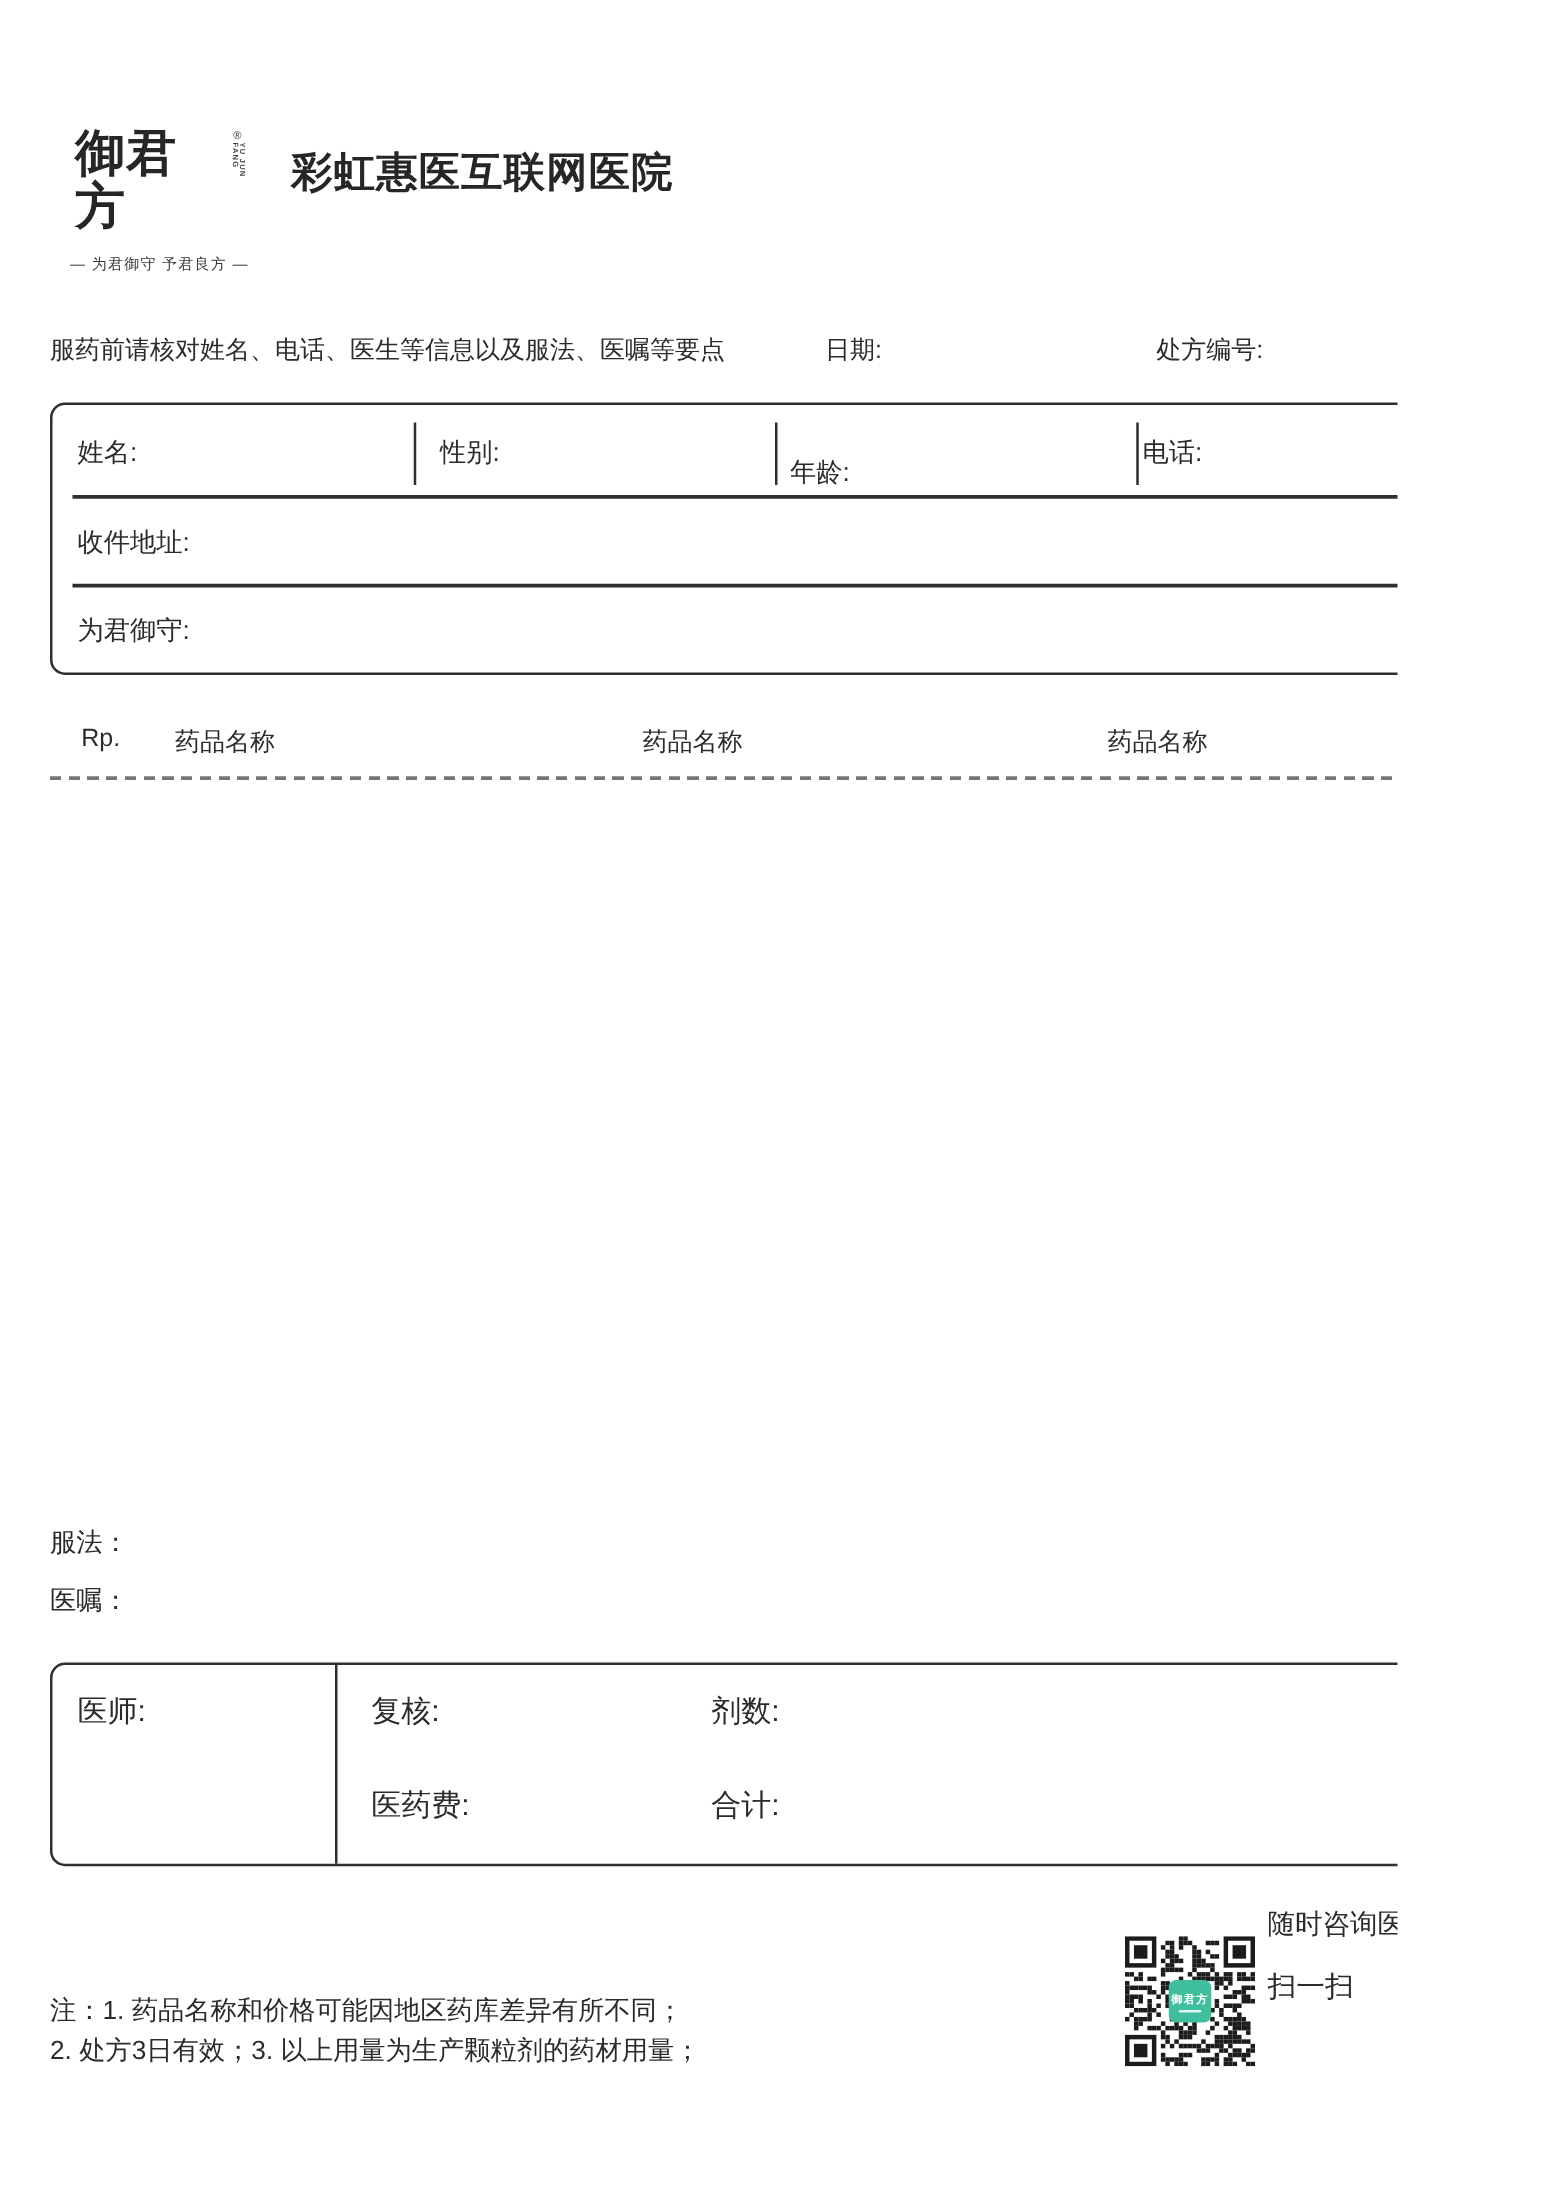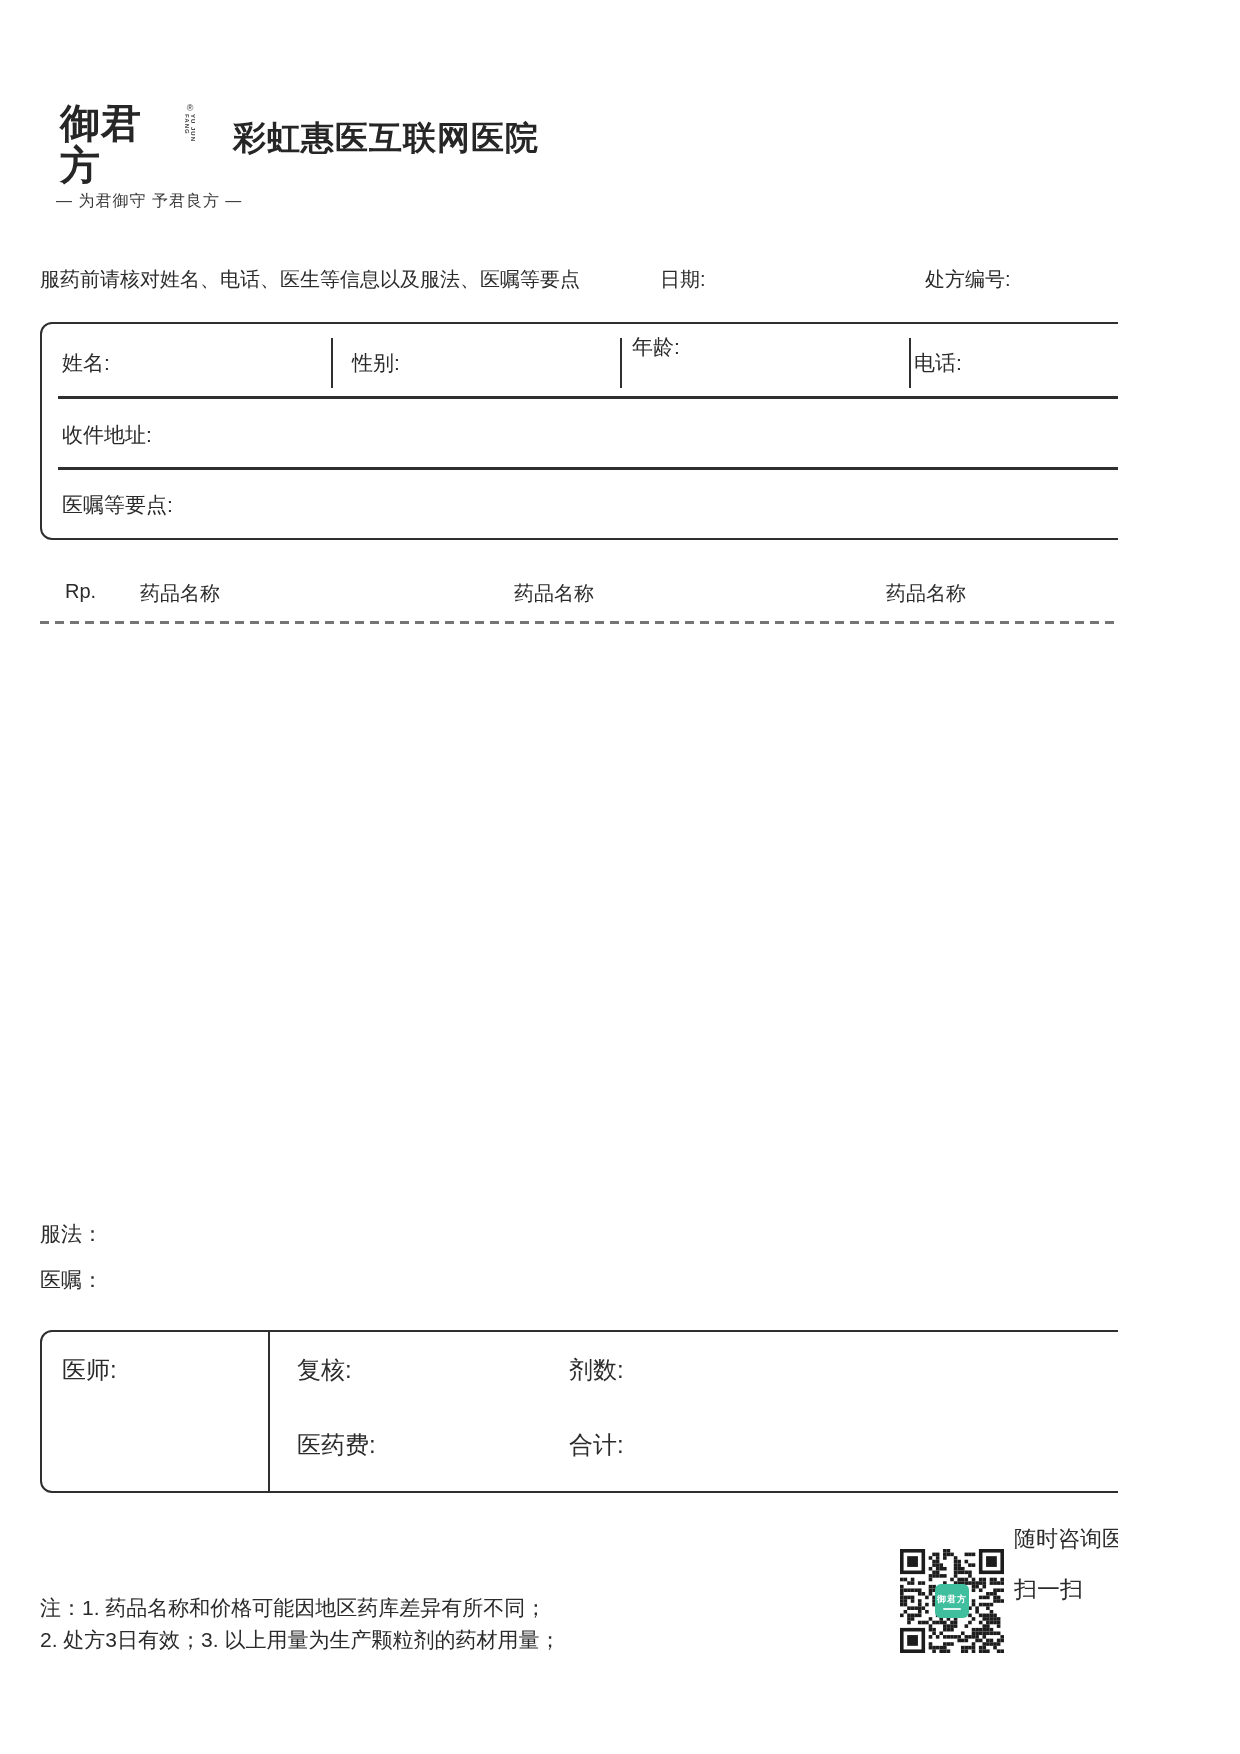--- a/index.html
+++ b/index.html
@@ -14,39 +14,39 @@
   .logo-text{
     font-family:"DejaVu Serif","Liberation Serif",serif;
     font-weight:bold;font-size:40px;line-height:42px;letter-spacing:1px;color:#262626;
   }
   .logo-side{display:flex;flex-direction:column;align-items:center;margin-left:2px;margin-top:2px;}
   .logo-reg{font-size:9px;line-height:9px;color:#333;}
   .logo-vertical{
     writing-mode:vertical-rl;font-size:6px;letter-spacing:1px;font-weight:bold;
     color:#444;height:34px;overflow:hidden;margin-top:1px;
   }
-  .logo-tagline{margin-top:5px;font-size:16px;letter-spacing:1px;color:#3a3a3a;text-align:center;white-space:nowrap;}
+  .logo-tagline{margin-top:17px;font-size:12px;letter-spacing:1px;color:#3a3a3a;text-align:center;white-space:nowrap;}
   .hospital-title{
     position:absolute;left:233px;top:116px;font-size:33px;font-weight:800;
     letter-spacing:1px;color:#262626;white-space:nowrap;
   }
   
   .notice-row{position:absolute;left:40px;top:266px;width:1158px;height:26px;font-size:20px;color:#2b2b2b;}
   .notice-text{position:absolute;left:0;top:0;white-space:nowrap;}
   .date-label{position:absolute;left:620px;top:0;}
   .rxno-label{position:absolute;left:885px;top:0;}
   
   .patient-box{
     position:absolute;left:40px;top:322px;width:1158px;height:218px;
     border:2.5px solid #2f2f2f;border-radius:12px;box-sizing:border-box;
   }
   .p-label{position:absolute;font-size:21px;line-height:22px;color:#2b2b2b;white-space:nowrap;}
   .p-name{left:20px;top:28px;}
   .p-gender{left:310px;top:28px;}
-  .p-age{left:590px;top:12px;}
+  .p-age{left:590px;top:44px;}
   .p-phone{left:872px;top:28px;}
   .p-vline{position:absolute;top:14px;height:50px;width:1.5px;background:#2f2f2f;}
   .p-vline.v1{left:289px;} .p-vline.v2{left:578px;} .p-vline.v3{left:867px;}
   .p-hline{position:absolute;left:16px;right:16px;height:3px;background:#2f2f2f;}
   .p-hline.h1{top:72px;} .p-hline.h2{top:143px;}
   .p-address{left:20px;top:100px;}
   .p-diagnosis{left:20px;top:170px;}
   
   .rp-row{position:absolute;left:40px;top:580px;width:1158px;height:24px;font-size:20px;}
   .rp-label{position:absolute;left:25px;top:0;}
@@ -114,21 +114,21 @@
     <span class="p-label p-name">姓名:</span>
     <span class="p-label p-gender">性别:</span>
     <span class="p-label p-age">年龄:</span>
     <span class="p-label p-phone">电话:</span>
     <span class="p-vline v1"></span>
     <span class="p-vline v2"></span>
     <span class="p-vline v3"></span>
     <span class="p-hline h1"></span>
     <span class="p-label p-address">收件地址:</span>
     <span class="p-hline h2"></span>
-    <span class="p-label p-diagnosis">医嘱等要点:</span>
+    <span class="p-label p-diagnosis">为君御守:</span>
   </div>
 
   <div class="rp-row">
     <span class="rp-label">Rp.</span>
     <span class="rp-col c0">药品名称</span>
     <span class="rp-col c1">药品名称</span>
     <span class="rp-col c2">药品名称</span>
   </div>
   <div class="dashed-rule"></div>
 

